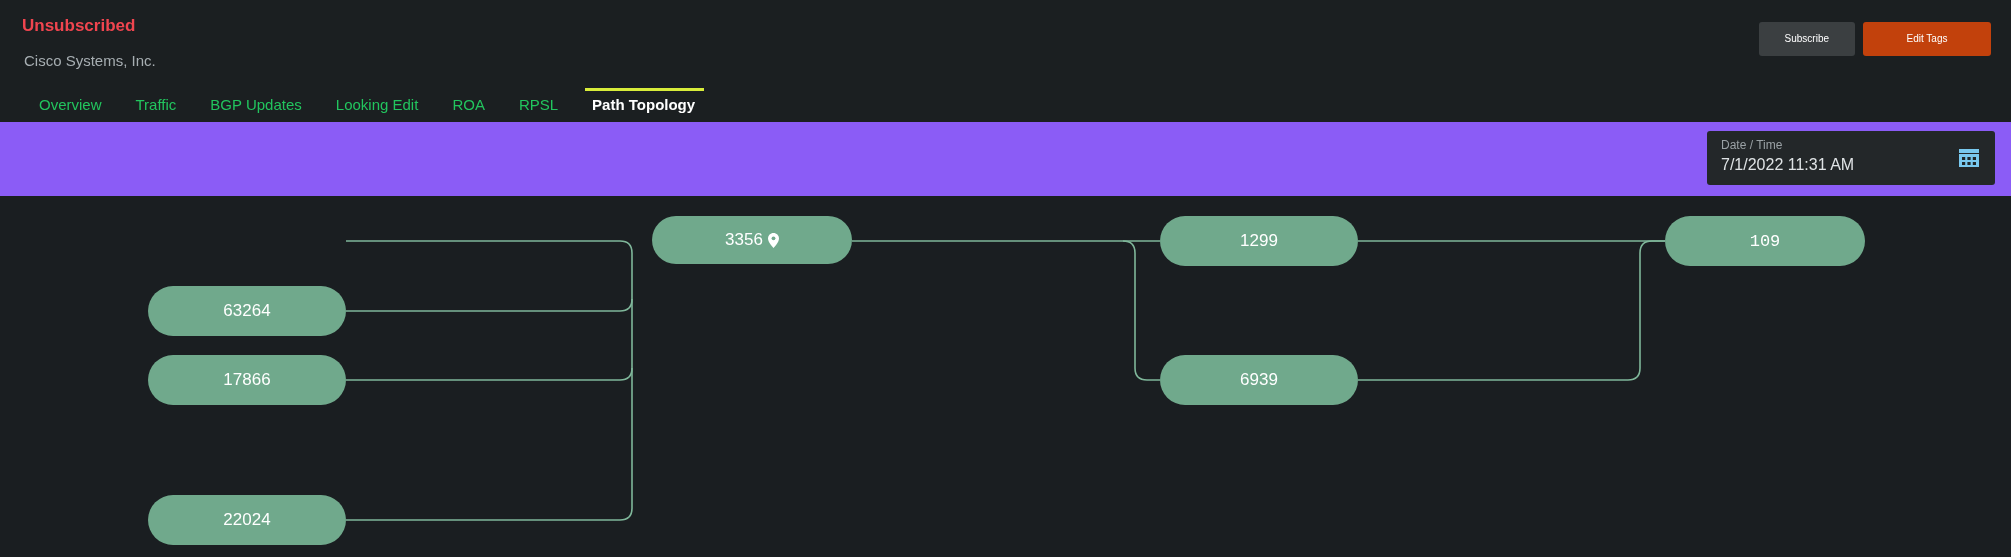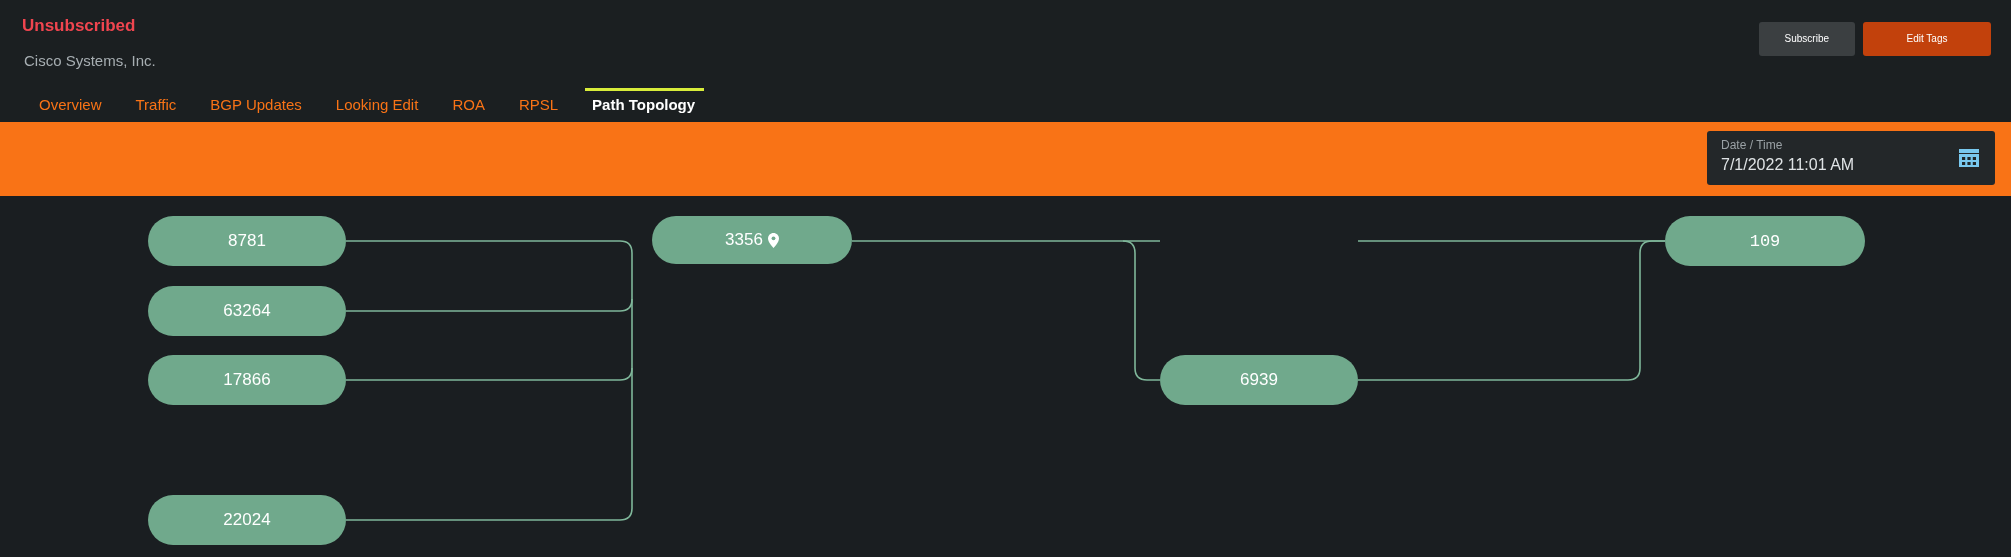--- a/index.html
+++ b/index.html
@@ -40,32 +40,32 @@
   .btn-subscribe { background: #3b3f41; }
   .btn-edit-tags { background: #c2410c; min-width: 128px; }
 
   
   .tabs {
     position: absolute; left: 22px; top: 88px;
     display: flex; align-items: flex-start; gap: 0;
   }
   .tab {
     position: relative; padding: 8px 17px 10px 17px;
-    font-size: 15px; color: #f97316; cursor: pointer; white-space: nowrap;
+    font-size: 15px; color: #22c55e; cursor: pointer; white-space: nowrap;
   }
   .tab.active { color: #ffffff; font-weight: 700; }
   .tab.active::before {
     content: ""; position: absolute; left: 10px; right: 8px; top: 0;
     height: 3px; background: #d8ec3a;
   }
 
   
   .toolbar {
     position: absolute; left: 0; top: 122px; width: 2011px; height: 74px;
-    background: #f97316;
+    background: #8b5cf6;
   }
   .datetime-field {
     position: absolute; right: 16px; top: 9px;
     width: 288px; height: 54px;
     background: #232729; border-radius: 3px;
     cursor: pointer;
   }
   .dt-label {
     position: absolute; left: 14px; top: 7px;
     font-size: 12px; color: #9aa1a5;
@@ -115,21 +115,21 @@
       <div class="tab">Looking Edit</div>
       <div class="tab">ROA</div>
       <div class="tab">RPSL</div>
       <div class="tab active">Path Topology</div>
     </div>
   </div>
 
   <div class="toolbar">
     <div class="datetime-field">
       <div class="dt-label">Date / Time</div>
-      <div class="dt-value">7/1/2022 11:01 AM</div>
+      <div class="dt-value">7/1/2022 11:31 AM</div>
       <span class="cal-icon">
         <svg width="24" height="24" viewBox="0 0 24 24">
           <rect x="2" y="3" width="20" height="4" fill="#79c9ef"></rect>
           <rect x="2" y="8" width="20" height="13" fill="#79c9ef"></rect>
           <rect x="5" y="11" width="3.2" height="3" fill="#1f2628"></rect>
           <rect x="10.4" y="11" width="3.2" height="3" fill="#1f2628"></rect>
           <rect x="15.8" y="11" width="3.2" height="3" fill="#1f2628"></rect>
           <rect x="5" y="16" width="3.2" height="3" fill="#1f2628"></rect>
           <rect x="10.4" y="16" width="3.2" height="3" fill="#1f2628"></rect>
           <rect x="15.8" y="16" width="3.2" height="3" fill="#1f2628"></rect>
@@ -149,43 +149,43 @@
         <path d="M632 57 V312"></path>
 
         <path d="M852 45 H1160"></path>
         <path d="M1123 45 Q1135 45 1135 57 V172 Q1135 184 1147 184 H1160"></path>
 
         <path d="M1358 45 H1665"></path>
         <path d="M1358 184 H1628 Q1640 184 1640 172 V57 Q1640 45 1652 45 H1665"></path>
       </g>
     </svg>
 
-    <div class="node" style="left:148px; top:20px; width:198px; height:50px;">
-      <span>8781</span>
-    </div>
     <div class="node" style="left:148px; top:90px; width:198px; height:50px;">
       <span>63264</span>
     </div>
     <div class="node" style="left:148px; top:159px; width:198px; height:50px;">
       <span>17866</span>
     </div>
     <div class="node" style="left:148px; top:299px; width:198px; height:50px;">
       <span>22024</span>
     </div>
 
     <div class="node" style="left:652px; top:20px; width:200px; height:48px;">
       <span>3356</span>
       <span class="pin-icon">
         <svg width="11" height="15" viewBox="0 0 11 15">
           <path d="M5.5 0 C2.46 0 0 2.46 0 5.5 C0 9.4 5.5 15 5.5 15 C5.5 15 11 9.4 11 5.5 C11 2.46 8.54 0 5.5 0 Z" fill="#ffffff"></path>
           <circle cx="5.5" cy="5.3" r="1.9" fill="#70a98c"></circle>
         </svg>
       </span>
     </div>
 
+    <div class="node" style="left:1160px; top:20px; width:198px; height:50px;">
+      <span>1299</span>
+    </div>
     <div class="node" style="left:1160px; top:159px; width:198px; height:50px;">
       <span>6939</span>
     </div>
     <div class="node" style="left:1665px; top:20px; width:200px; height:50px;font-family:Liberation Mono, monospace;">
       <span>109</span>
     </div>
   </div>
 
 </div>
 

